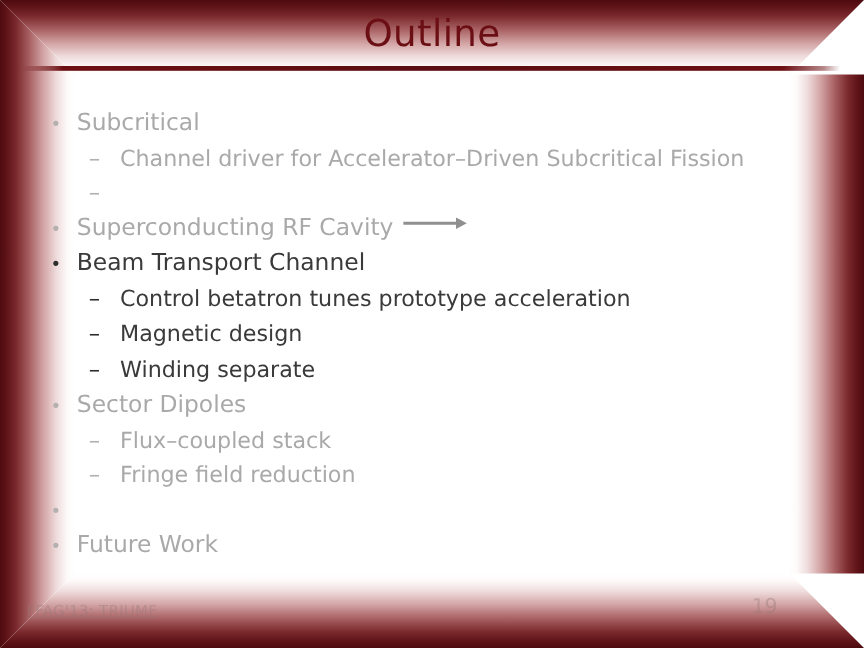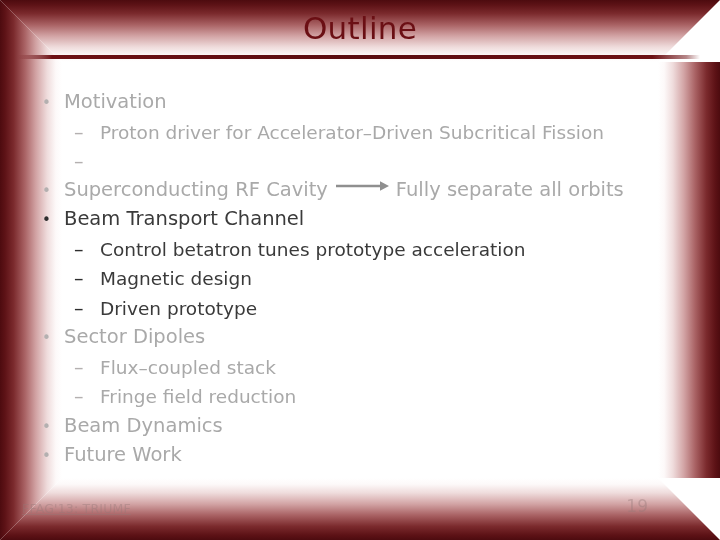--- a/index.html
+++ b/index.html
@@ -162,71 +162,69 @@
   <div class="frame frame-bottom"></div>
   <div class="frame frame-left"></div>
   <div class="frame frame-right"></div>
 
   <div id="title">Outline</div>
   <div id="title-rule"></div>
 
   <div id="body">
       <div class="row lvl1 dim">
         <span class="mk">•</span>
-        <span class="txt">Motivation</span>
-      </div>
-      <div class="row lvl2 dim">
-        <span class="mk">–</span>
-        <span class="txt">Proton driver for Accelerator–Driven Subcritical Fission</span>
+        <span class="txt">Subcritical</span>
+      </div>
+      <div class="row lvl2 dim">
+        <span class="mk">–</span>
+        <span class="txt">Channel driver for Accelerator–Driven Subcritical Fission</span>
       </div>
       <div class="row lvl2 dim">
         <span class="mk">–</span>
       </div>
       <div class="row lvl1 dim">
         <span class="mk">•</span>
         <span class="txt">Superconducting RF Cavity</span>
         <span class="arrow-wrap">
           <svg class="arrow-svg" width="54" height="12" viewBox="0 0 54 12">
             <line x1="0" y1="6" x2="44" y2="6" stroke="#8f8f8f" stroke-width="2.6"></line>
             <polygon points="44,1.2 53,6 44,10.8" fill="#8f8f8f"></polygon>
           </svg>
         </span>
-        <span class="txt">Fully separate all orbits</span>
       </div>
       <div class="row lvl1 dark">
         <span class="mk">•</span>
         <span class="txt">Beam Transport Channel</span>
       </div>
       <div class="row lvl2 dark">
         <span class="mk">–</span>
         <span class="txt">Control betatron tunes prototype acceleration</span>
       </div>
       <div class="row lvl2 dark">
         <span class="mk">–</span>
         <span class="txt">Magnetic design</span>
       </div>
       <div class="row lvl2 dark">
         <span class="mk">–</span>
-        <span class="txt">Driven prototype</span>
+        <span class="txt">Winding separate</span>
       </div>
       <div class="row lvl1 dim">
         <span class="mk">•</span>
         <span class="txt">Sector Dipoles</span>
       </div>
       <div class="row lvl2 dim">
         <span class="mk">–</span>
         <span class="txt">Flux–coupled stack</span>
       </div>
       <div class="row lvl2 dim">
         <span class="mk">–</span>
         <span class="txt">Fringe field reduction</span>
       </div>
       <div class="row lvl1 dim">
         <span class="mk">•</span>
-        <span class="txt">Beam Dynamics</span>
       </div>
       <div class="row lvl1 dim">
         <span class="mk">•</span>
         <span class="txt">Future Work</span>
       </div>
     </div>
 
   <div id="footer-left">FFAG'13: TRIUMF</div>
   <div id="footer-page">19</div>
 

